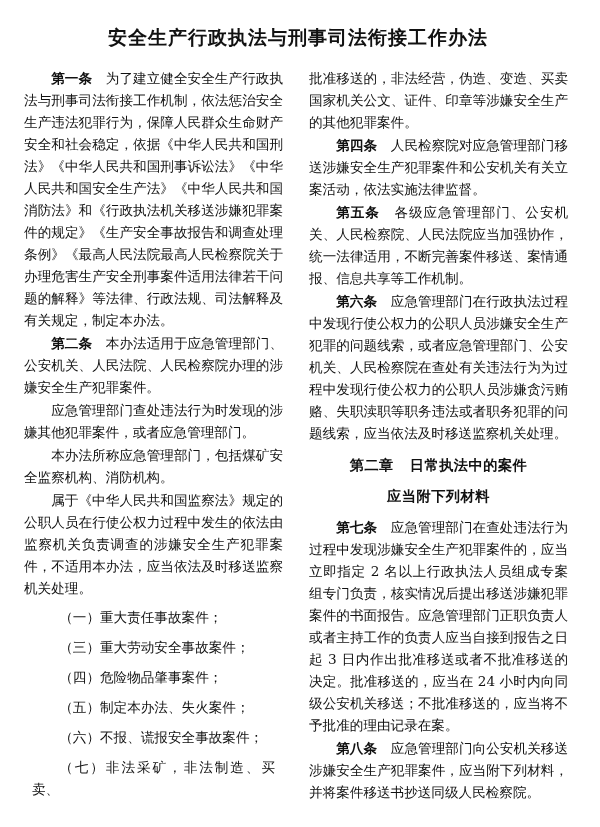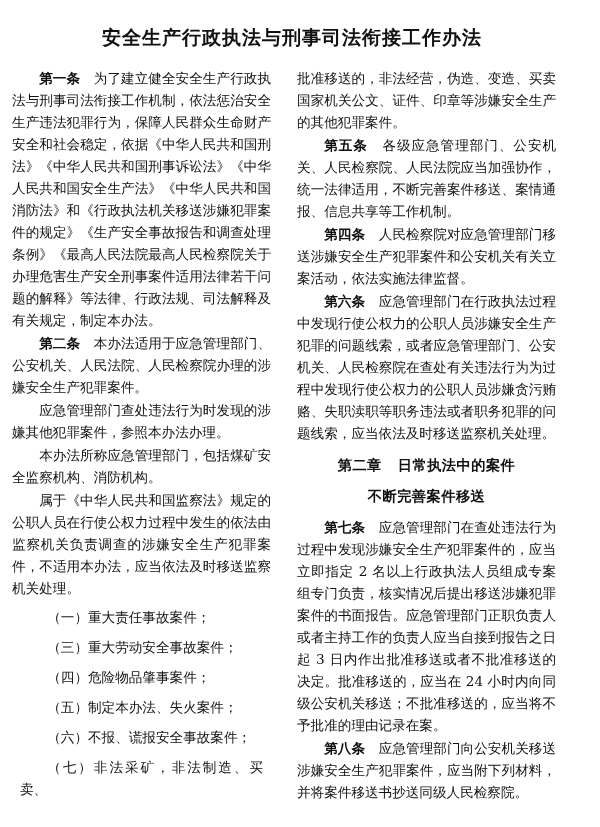--- a/index.html
+++ b/index.html
@@ -11,21 +11,21 @@
     width: 600px;
     height: 827px;
     font-family: "DejaVu Serif", "Liberation Serif", serif;
     color: #111111;
   }
   #page {
     position: relative;
     width: 600px;
     height: 827px;
     box-sizing: border-box;
-    padding: 16px 28px 10px 12px;
+    padding: 16px 28px 10px 24px;
   }
   #doc-title {
     text-align: center;
     font-size: 19px;
     font-weight: bold;
     letter-spacing: 1px;
     margin: 8px 0 16px 0;
     line-height: 1.4;
     font-family: "DejaVu Sans", "Liberation Sans", sans-serif;
   }
@@ -91,50 +91,50 @@
 
   <div id="columns">
 
     <div class="column">
 
 
       <p class="para"><span class="artno">第一条</span><span>为了建立健全安全生产行政执法与刑事司法衔接工作机制，依法惩治安全生产违法犯罪行为，保障人民群众生命财产安全和社会稳定，依据《中华人民共和国刑法》《中华人民共和国刑事诉讼法》《中华人民共和国安全生产法》《中华人民共和国消防法》和《行政执法机关移送涉嫌犯罪案件的规定》《生产安全事故报告和调查处理条例》《最高人民法院最高人民检察院关于办理危害生产安全刑事案件适用法律若干问题的解释》等法律、行政法规、司法解释及有关规定，制定本办法。</span></p>
 
       <p class="para"><span class="artno">第二条</span><span>本办法适用于应急管理部门、公安机关、人民法院、人民检察院办理的涉嫌安全生产犯罪案件。</span></p>
 
-      <p class="para cont">应急管理部门查处违法行为时发现的涉嫌其他犯罪案件，参照本办法办理。</p>
+      <p class="para cont">应急管理部门查处违法行为时发现的涉嫌其他犯罪案件，或者应急管理部门。</p>
 
       <p class="para cont">本办法所称应急管理部门，包括煤矿安全监察机构、消防机构。</p>
 
       <p class="para cont">属于《中华人民共和国监察法》规定的公职人员在行使公权力过程中发生的依法由监察机关负责调查的涉嫌安全生产犯罪案件，不适用本办法，应当依法及时移送监察机关处理。</p>
 
 
       <p class="item">（一）重大责任事故案件；</p>
       <p class="item">（三）重大劳动安全事故案件；</p>
       <p class="item">（四）危险物品肇事案件；</p>
       <p class="item">（五）制定本办法、失火案件；</p>
       <p class="item">（六）不报、谎报安全事故案件；</p>
       <p class="item">（七）非法采矿，非法制造、买卖、</p>
 
     </div>
 
     <div class="column">
 
       <p class="para" style="text-indent:0">批准移送的，非法经营，伪造、变造、买卖国家机关公文、证件、印章等涉嫌安全生产的其他犯罪案件。</p>
 
+      <p class="para"><span class="artno">第四条</span><span>人民检察院对应急管理部门移送涉嫌安全生产犯罪案件和公安机关有关立案活动，依法实施法律监督。</span></p>
+
       <p class="para"><span class="artno">第五条</span><span>各级应急管理部门、公安机关、人民检察院、人民法院应当加强协作，统一法律适用，不断完善案件移送、案情通报、信息共享等工作机制。</span></p>
-
-      <p class="para"><span class="artno">第四条</span><span>人民检察院对应急管理部门移送涉嫌安全生产犯罪案件和公安机关有关立案活动，依法实施法律监督。</span></p>
 
       <p class="para"><span class="artno">第六条</span><span>应急管理部门在行政执法过程中发现行使公权力的公职人员涉嫌安全生产犯罪的问题线索，或者应急管理部门、公安机关、人民检察院在查处有关违法行为为过程中发现行使公权力的公职人员涉嫌贪污贿赂、失职渎职等职务违法或者职务犯罪的问题线索，应当依法及时移送监察机关处理。</span></p>
 
       <div class="chapter">
         <span>第二章</span><span class="sp"></span><span>日常执法中的案件</span>
       </div>
-      <div class="chapter-line2">不断完善案件移送</div>
+      <div class="chapter-line2">应当附下列材料</div>
 
       <p class="para"><span class="artno">第七条</span><span>应急管理部门在查处违法行为过程中发现涉嫌安全生产犯罪案件的，应当立即指定 2 名以上行政执法人员组成专案组专门负责，核实情况后提出移送涉嫌犯罪案件的书面报告。应急管理部门正职负责人或者主持工作的负责人应当自接到报告之日起 3 日内作出批准移送或者不批准移送的决定。批准移送的，应当在 24 小时内向同级公安机关移送；不批准移送的，应当将不予批准的理由记录在案。</span></p>
 
       <p class="para"><span class="artno">第八条</span><span>应急管理部门向公安机关移送涉嫌安全生产犯罪案件，应当附下列材料，并将案件移送书抄送同级人民检察院。</span></p>
 
     </div>
 
   </div>
 </div>
 

